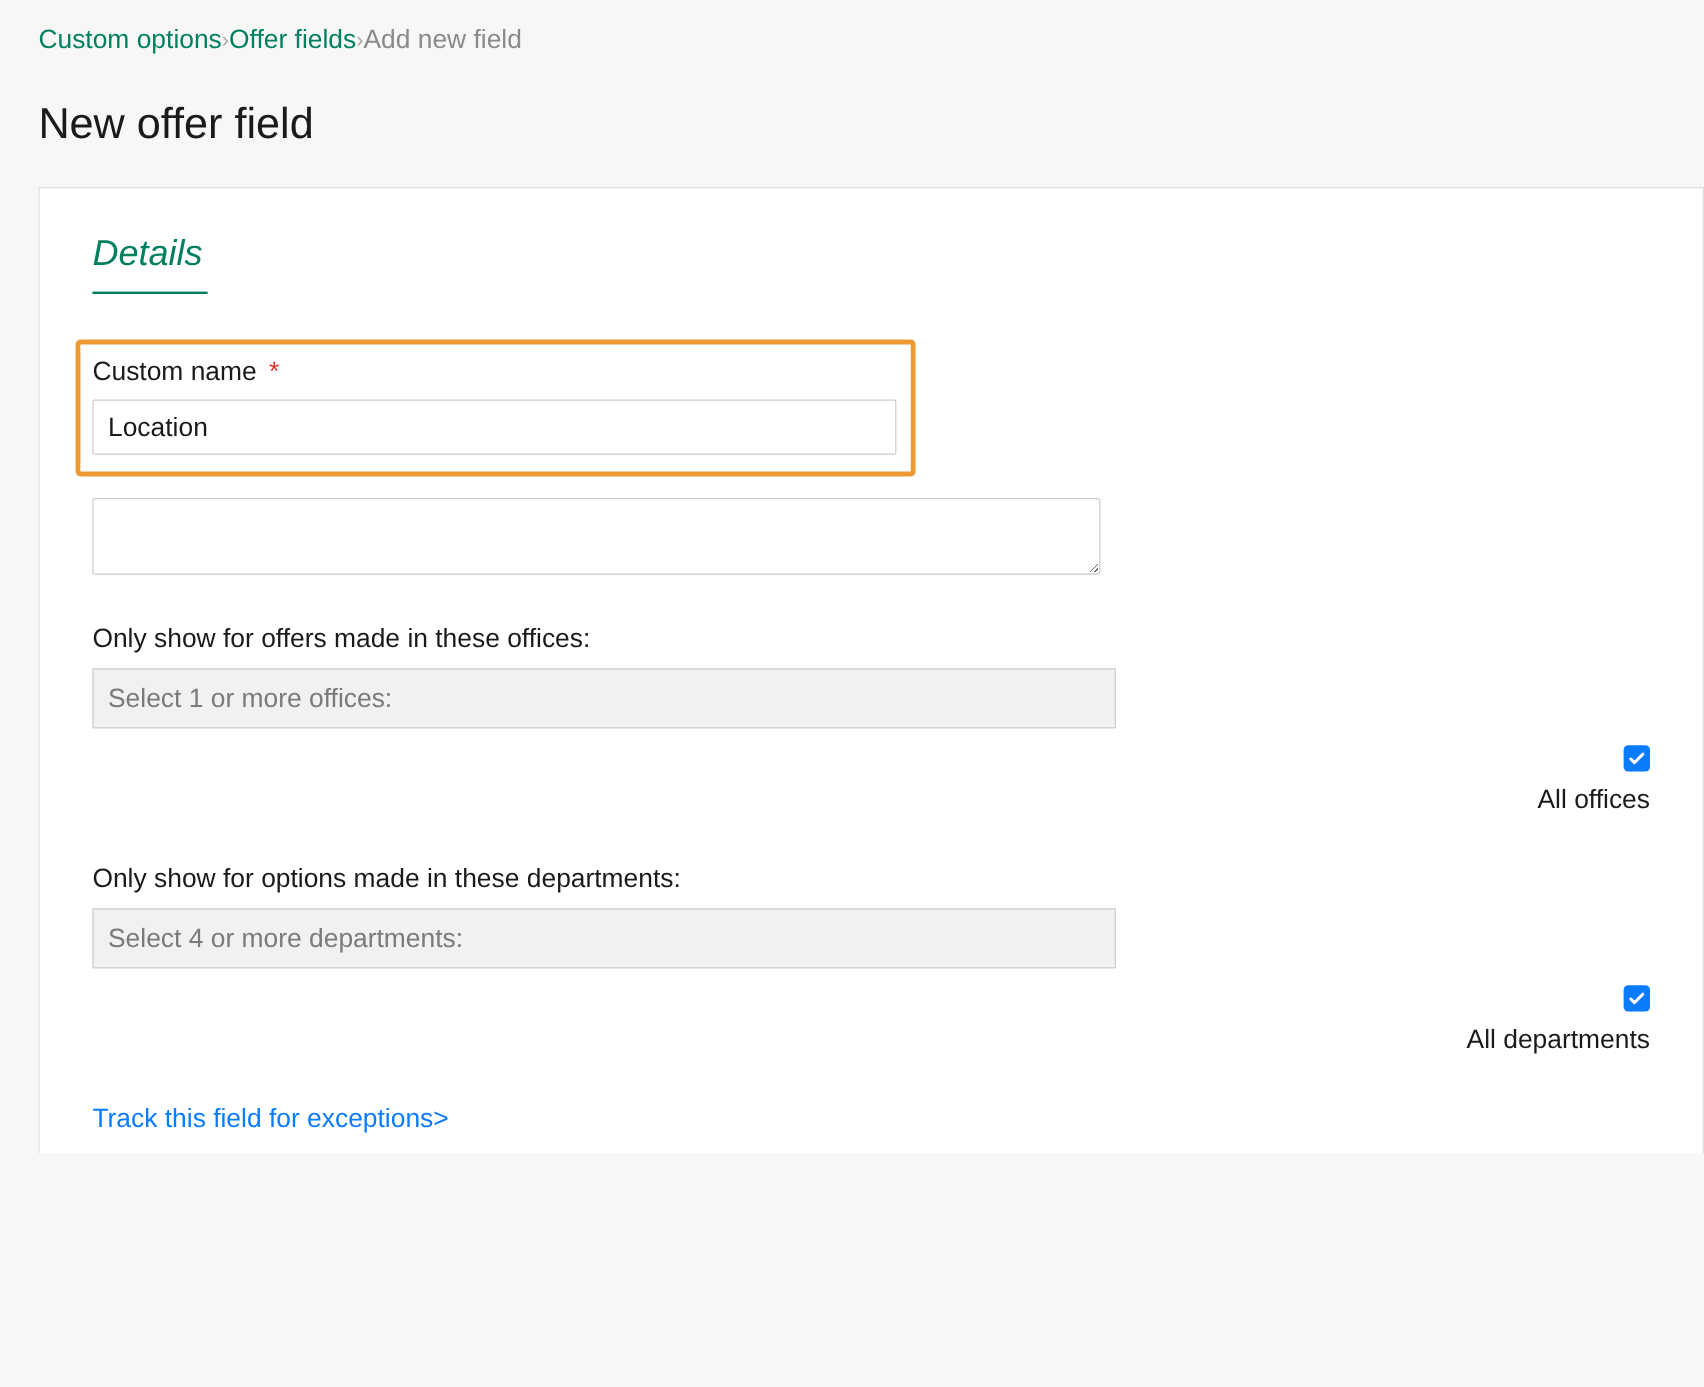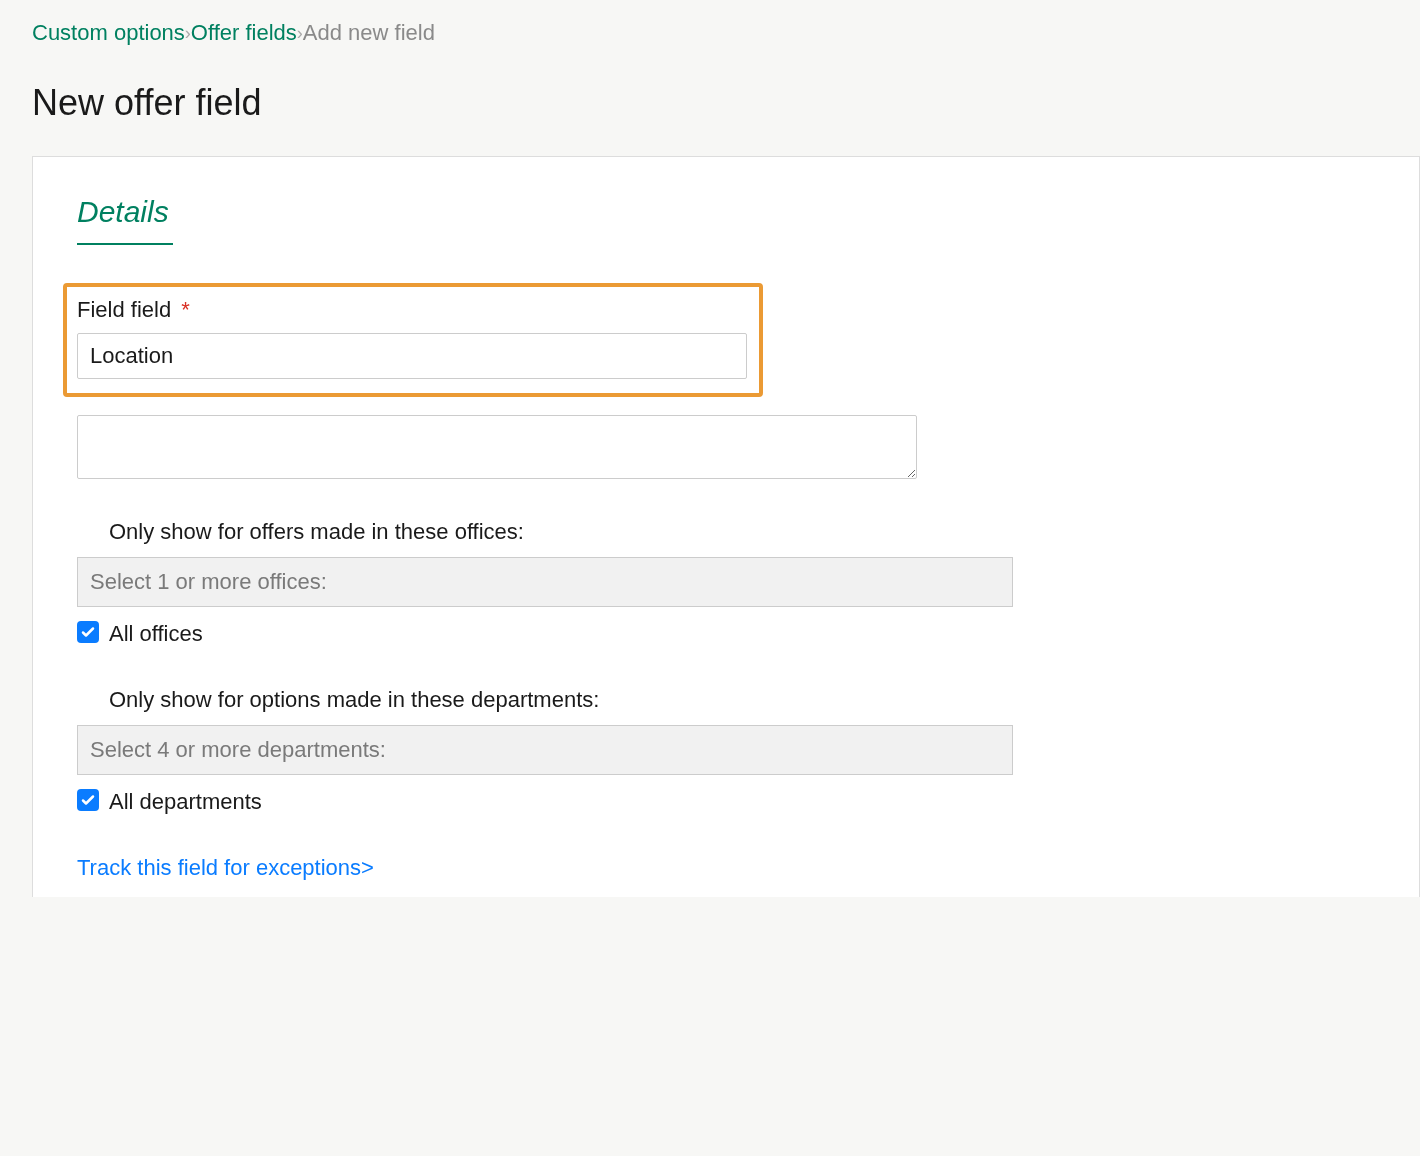--- a/index.html
+++ b/index.html
@@ -80,39 +80,39 @@
       font-family: inherit;
       resize: both;
       margin-bottom: 40px;
       display: block;
     }
     .subhead {
       font-size: 22px;
       color: #1a1a1a;
       margin-bottom: 12px;
       display: block;
-      margin-left: 32px;
     }
     .select-box {
-      width: 936px;
+      width: 853px;
       height: 50px;
       border: 1px solid #ccc;
       background: #f1f1f1;
       color: #7a7a7a;
       font-size: 22px;
       padding: 0 12px;
       display: flex;
       align-items: center;
       margin-bottom: 14px;
     }
     .checkbox-row {
       display: flex;
-      align-items: flex-start;
+      align-items: flex-end;
       gap: 10px;
       margin-bottom: 40px;
+      flex-direction: column;
     }
     .checkbox {
       width: 22px;
       height: 22px;
       border-radius: 4px;
       background: #0a7cff;
       display: inline-flex;
       align-items: center;
       justify-content: center;
       cursor: pointer;
@@ -140,21 +140,21 @@
 </nav>
 
 <h1 class="page-title">New offer field</h1>
 
 <div class="panel">
   <div class="section-title">Details</div>
   <div class="tab-underline"></div>
 
   <div class="highlight-box">
     <label class="field-label">
-      <span>Field field</span>
+      <span>Custom name</span>
       <span class="req">*</span>
     </label>
     <input type="text" class="text-input" value="Location" style="">
   </div>
 
   <textarea class="textarea" style=""></textarea>
 
   <label class="subhead">Only show for offers made in these offices:</label>
   <div class="select-box">
     <span>Select 1 or more offices:</span>

